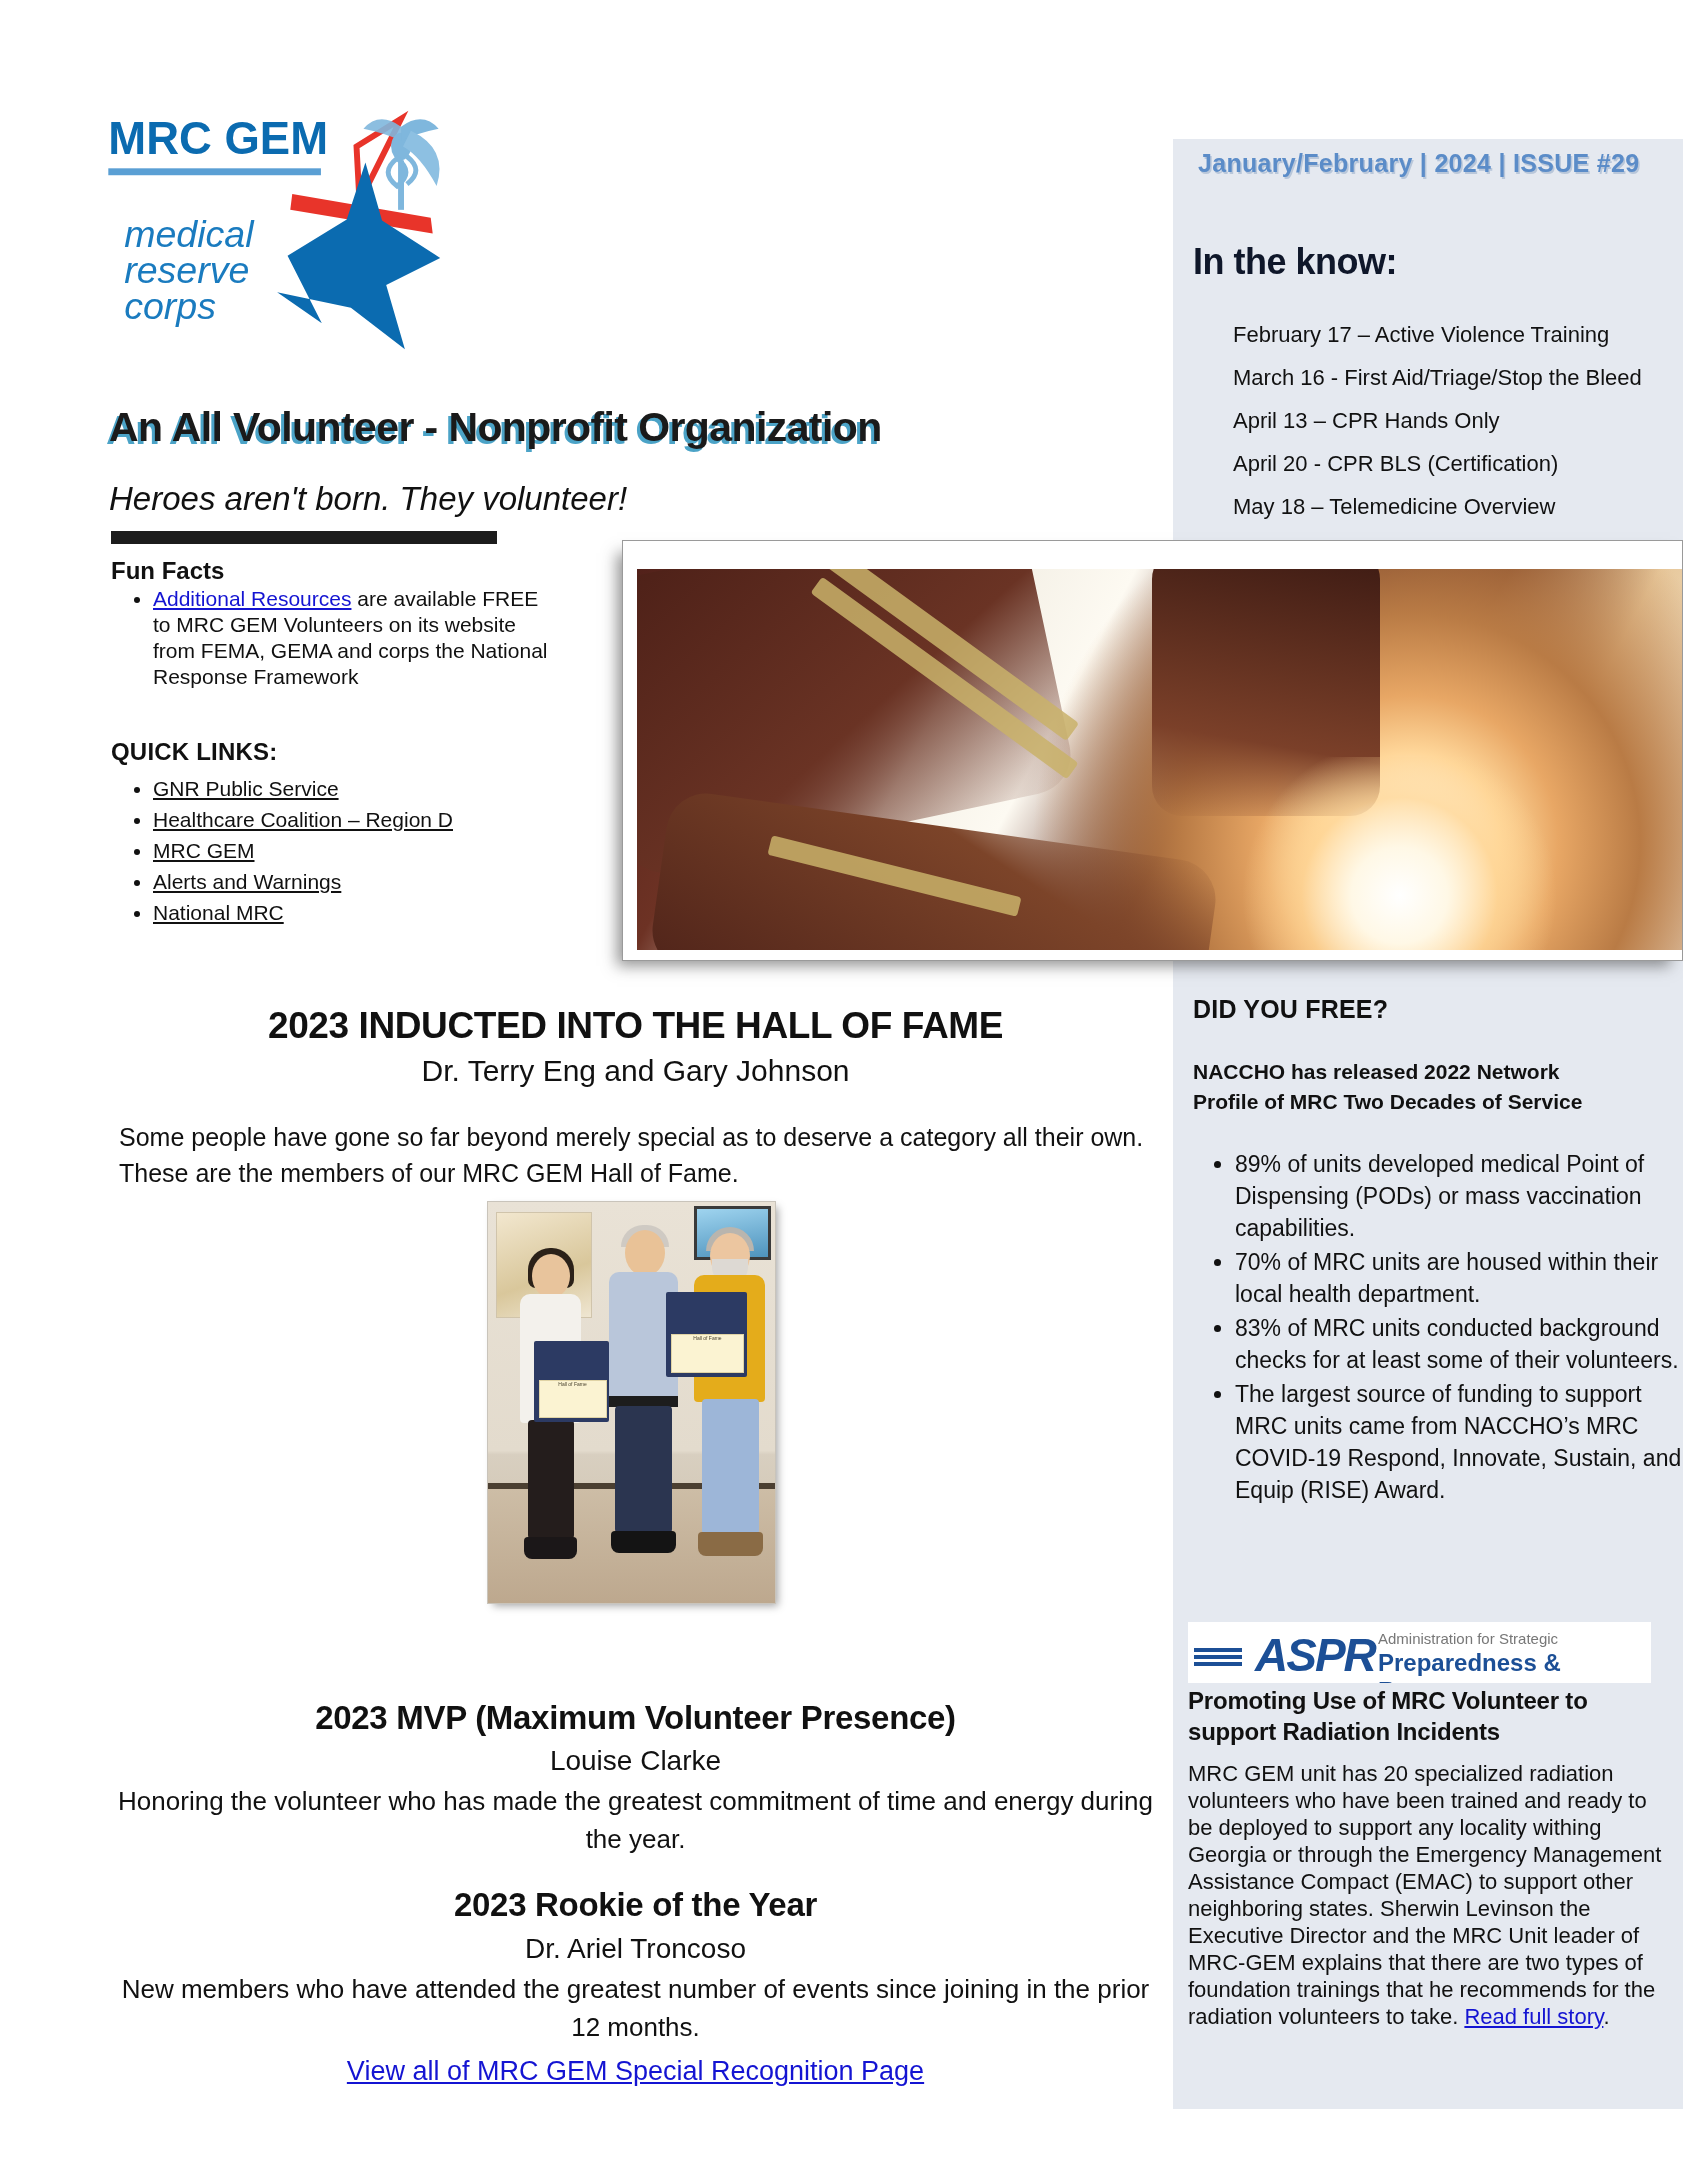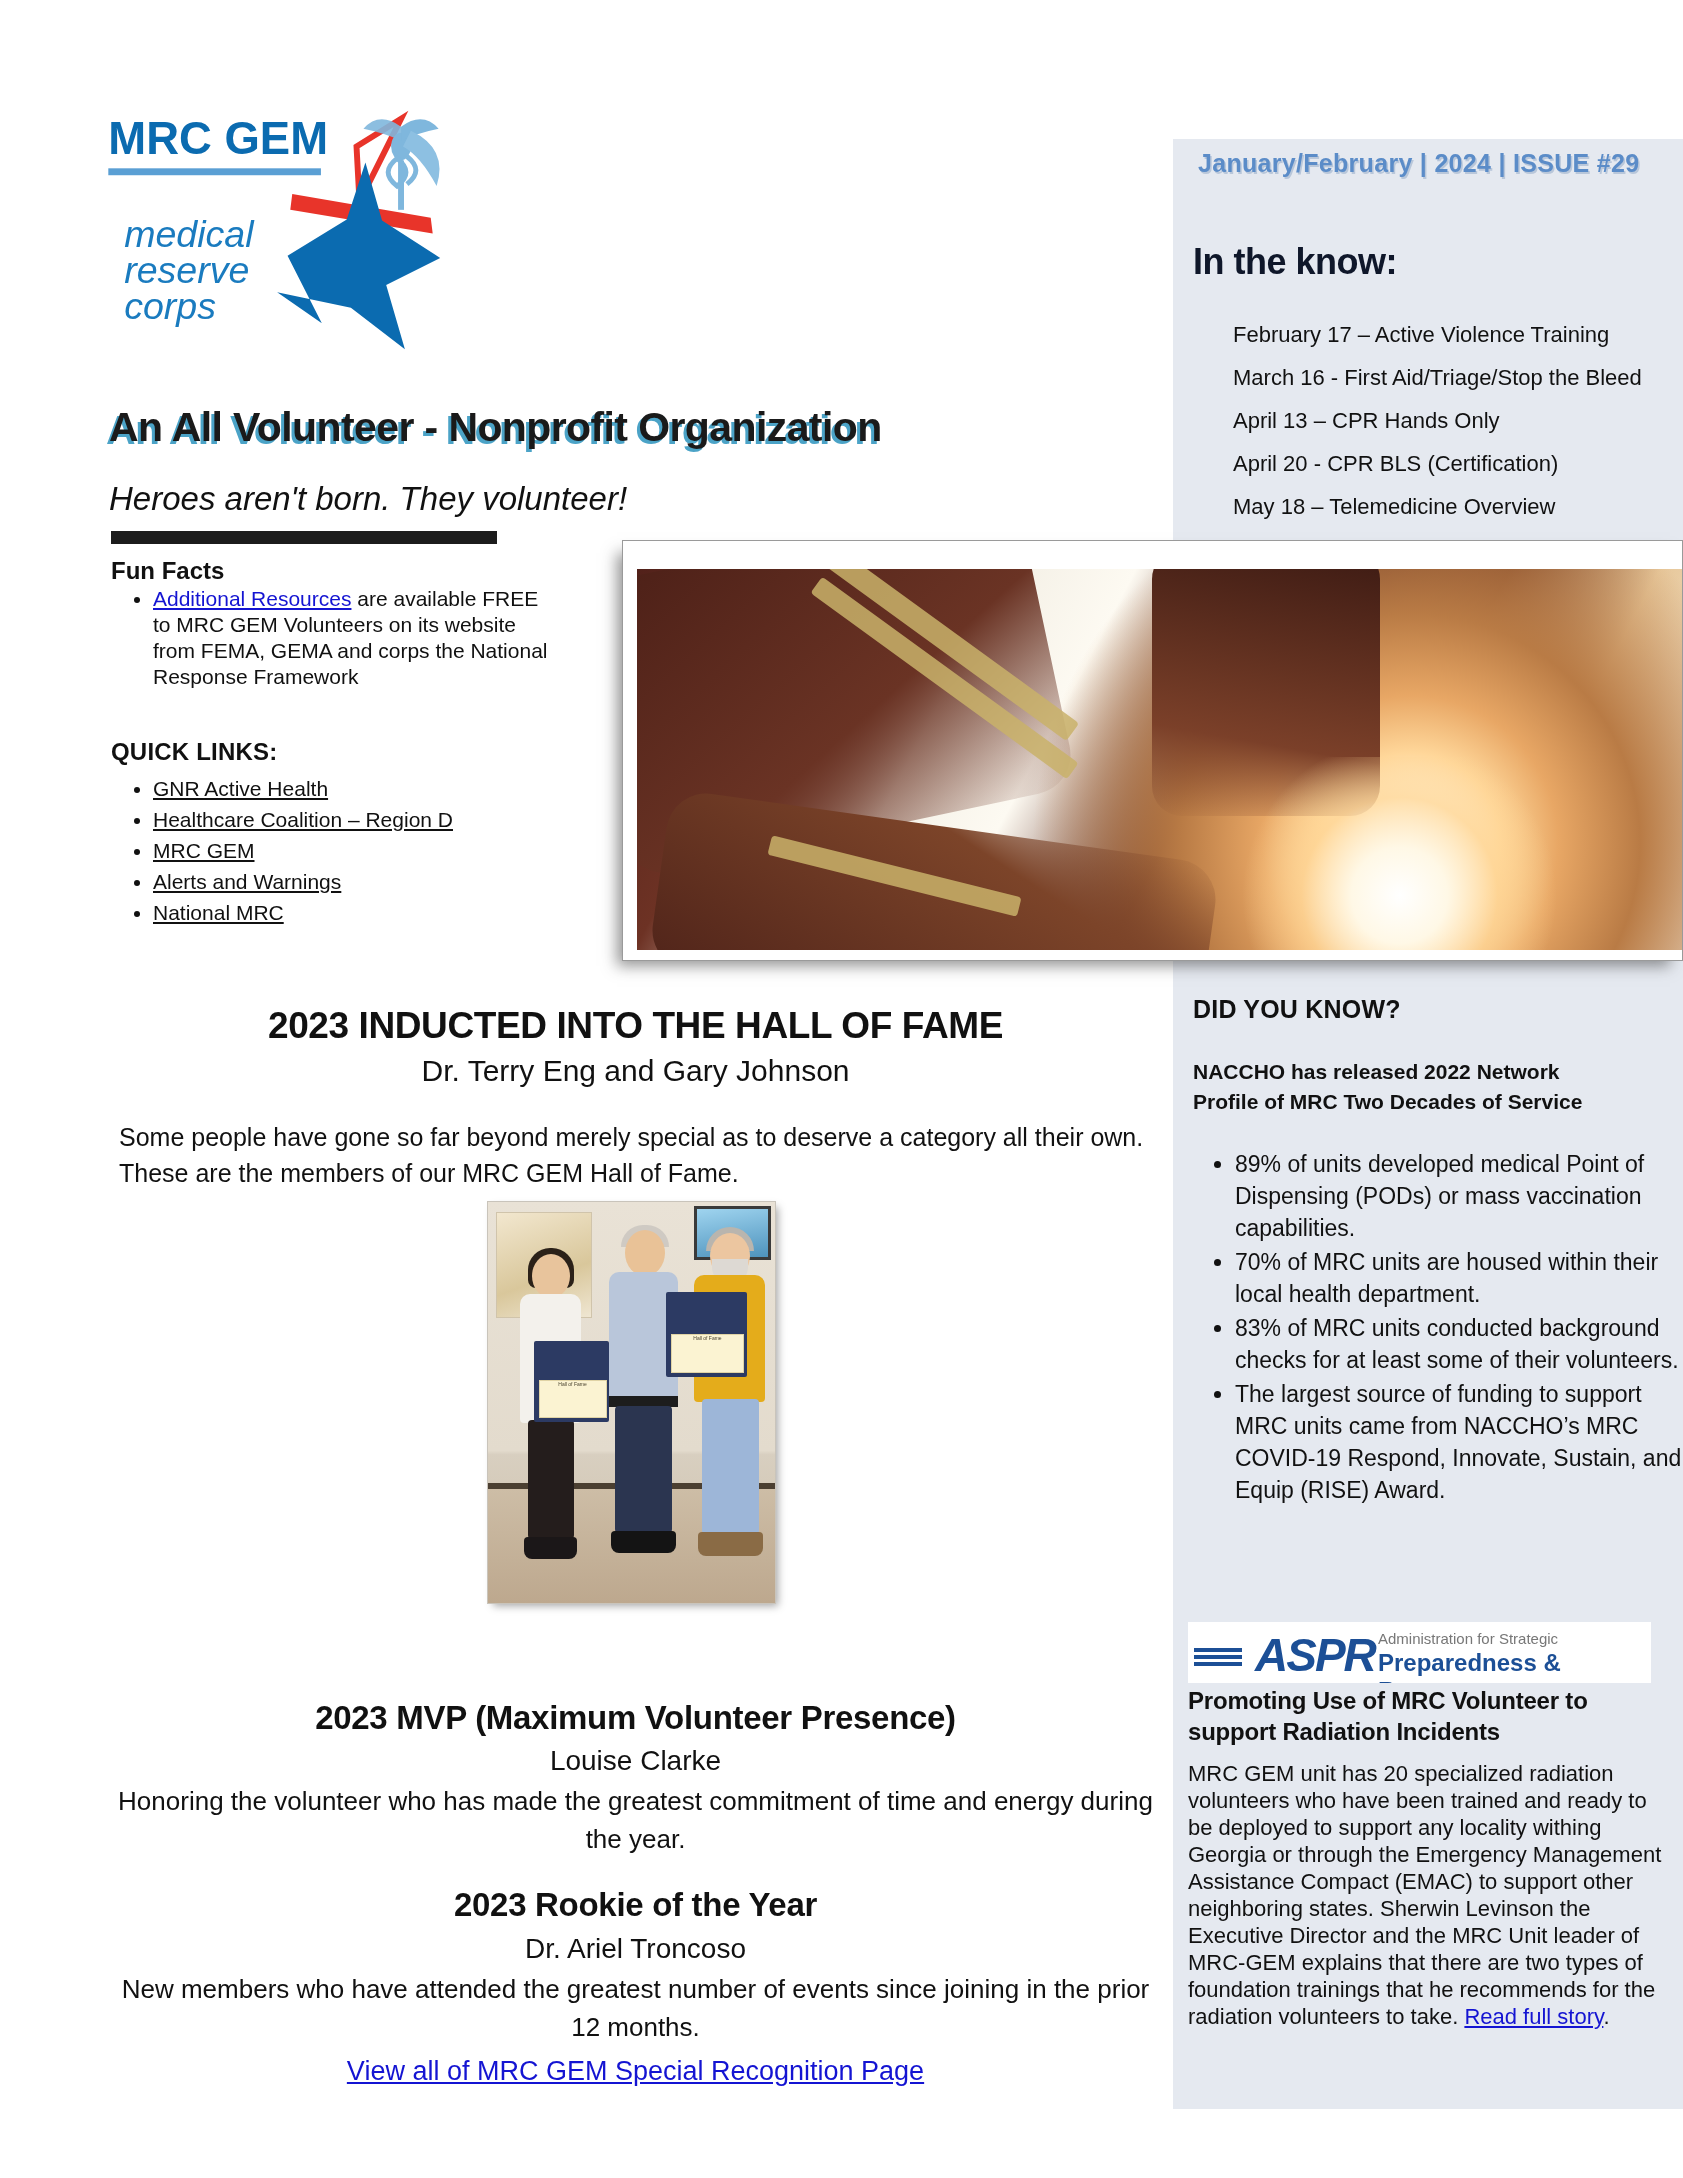--- a/index.html
+++ b/index.html
@@ -258,21 +258,21 @@
 
   <div class="know-title">In the know:</div>
   <ul class="know-list">
     <li>February 17 – Active Violence Training</li>
     <li>March 16 - First Aid/Triage/Stop the Bleed</li>
     <li>April 13 – CPR Hands Only</li>
     <li>April 20 - CPR BLS (Certification)</li>
     <li>May 18 – Telemedicine Overview</li>
   </ul>
 
-  <div class="dyk-title">DID YOU KNOW?</div>
+  <div class="dyk-title">DID YOU FREE?</div>
   <div class="dyk-sub">NACCHO has released 2022 Network Profile of MRC Two Decades of Service</div>
   <ul class="dyk-list">
     <li>89% of units developed medical Point of Dispensing (PODs) or mass vaccination capabilities.</li>
     <li>70% of MRC units are housed within their local health department.</li>
     <li>83% of MRC units conducted background checks for at least some of their volunteers.</li>
     <li>The largest source of funding to support MRC units came from NACCHO’s MRC COVID-19 Respond, Innovate, Sustain, and Equip (RISE) Award.</li>
   </ul>
 
   <div class="aspr-logo">
     <div class="aspr-stripes">
@@ -315,21 +315,21 @@
   <div class="tagline">Heroes aren't born. They volunteer!</div>
 
   <div class="blackbar"></div>
   <div class="funfacts-h">Fun Facts</div>
   <ul class="funfacts-list">
     <li><a href="#">Additional Resources</a><span> are available FREE to MRC GEM Volunteers on its website from FEMA, GEMA and corps the National Response Framework</span></li>
   </ul>
 
   <div class="quicklinks-h">QUICK LINKS:</div>
   <ul class="quicklinks-list">
-    <li><a href="#">GNR Active Health</a></li>
+    <li><a href="#">GNR Public Service</a></li>
     <li><a href="#">Healthcare Coalition – Region D</a></li>
     <li><a href="#">MRC GEM</a></li>
     <li><a href="#">Alerts and Warnings</a></li>
     <li><a href="#">National MRC</a></li>
   </ul>
 
   <div class="hero-frame">
     <div class="hero-img">
       <div class="darkL"></div>
       <div class="darkTR"></div>

